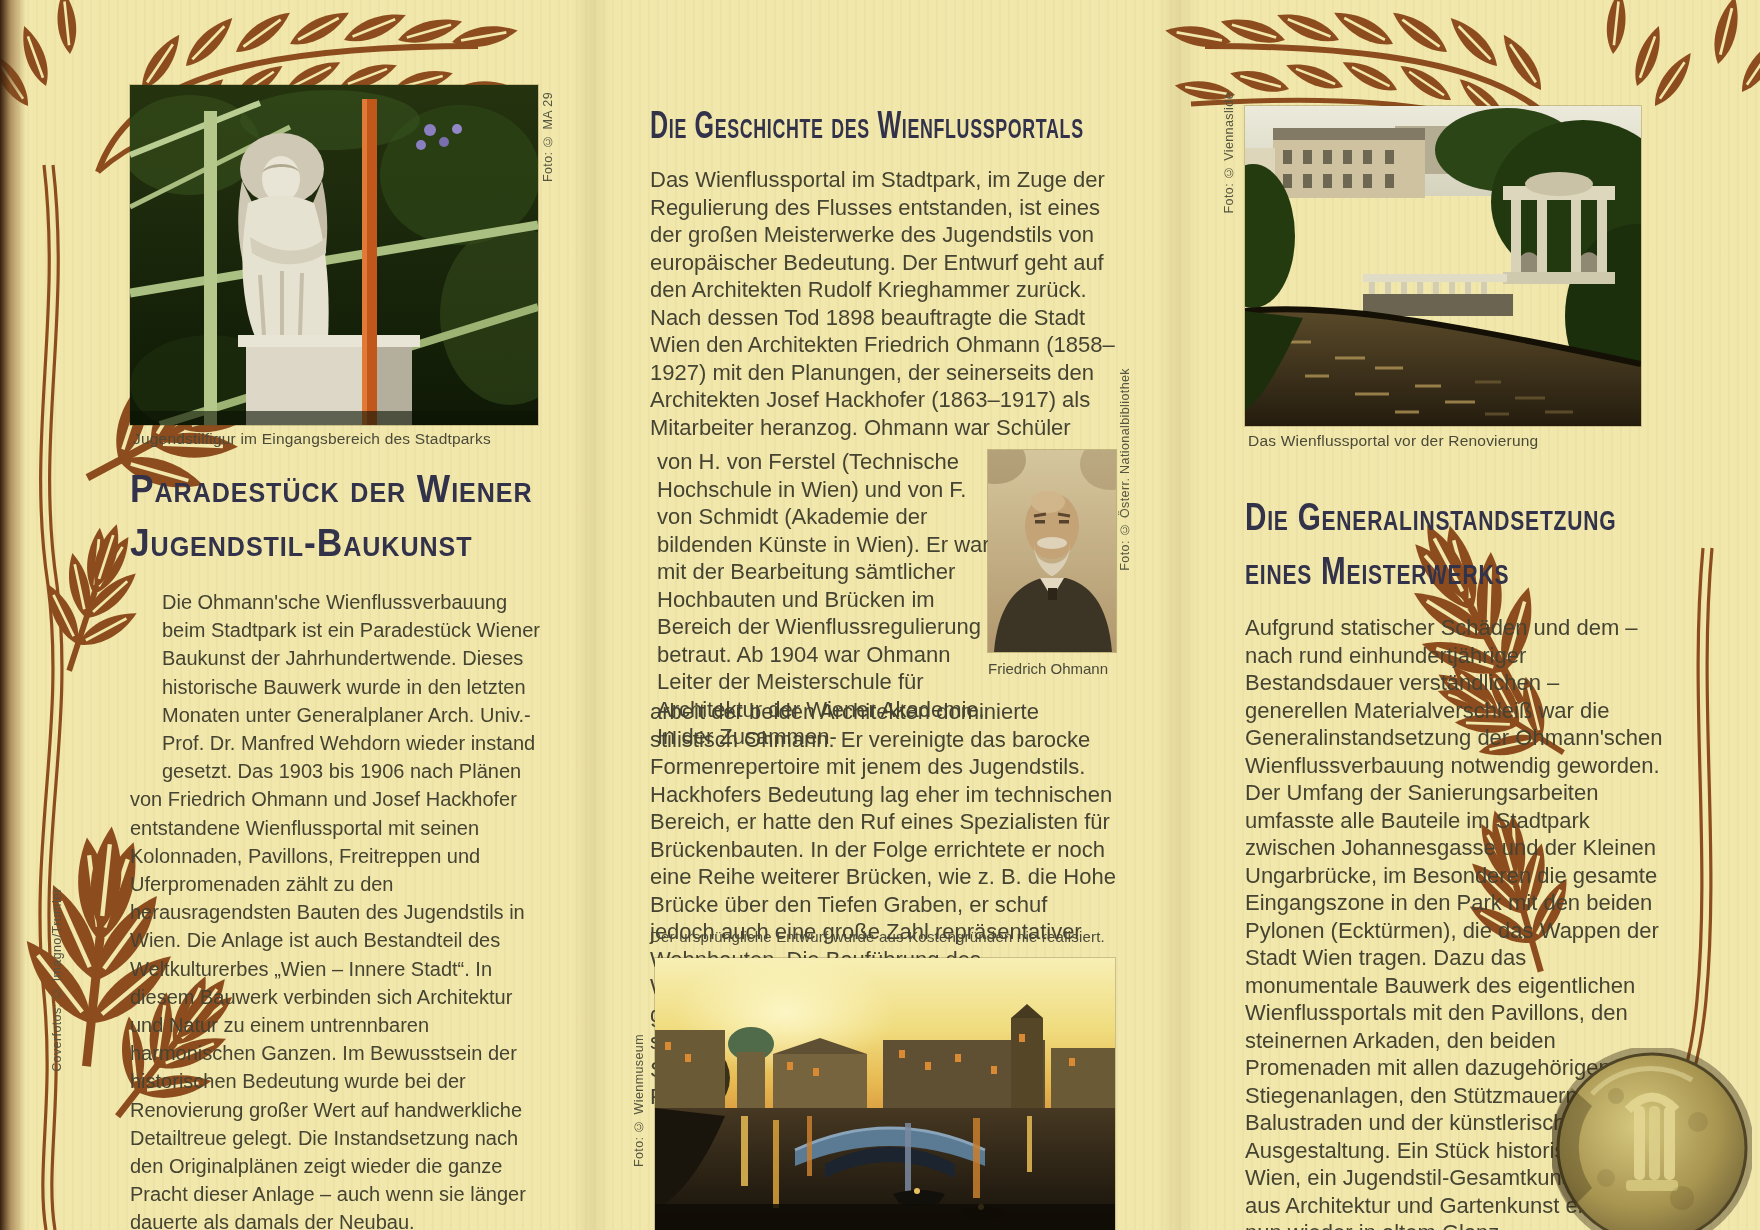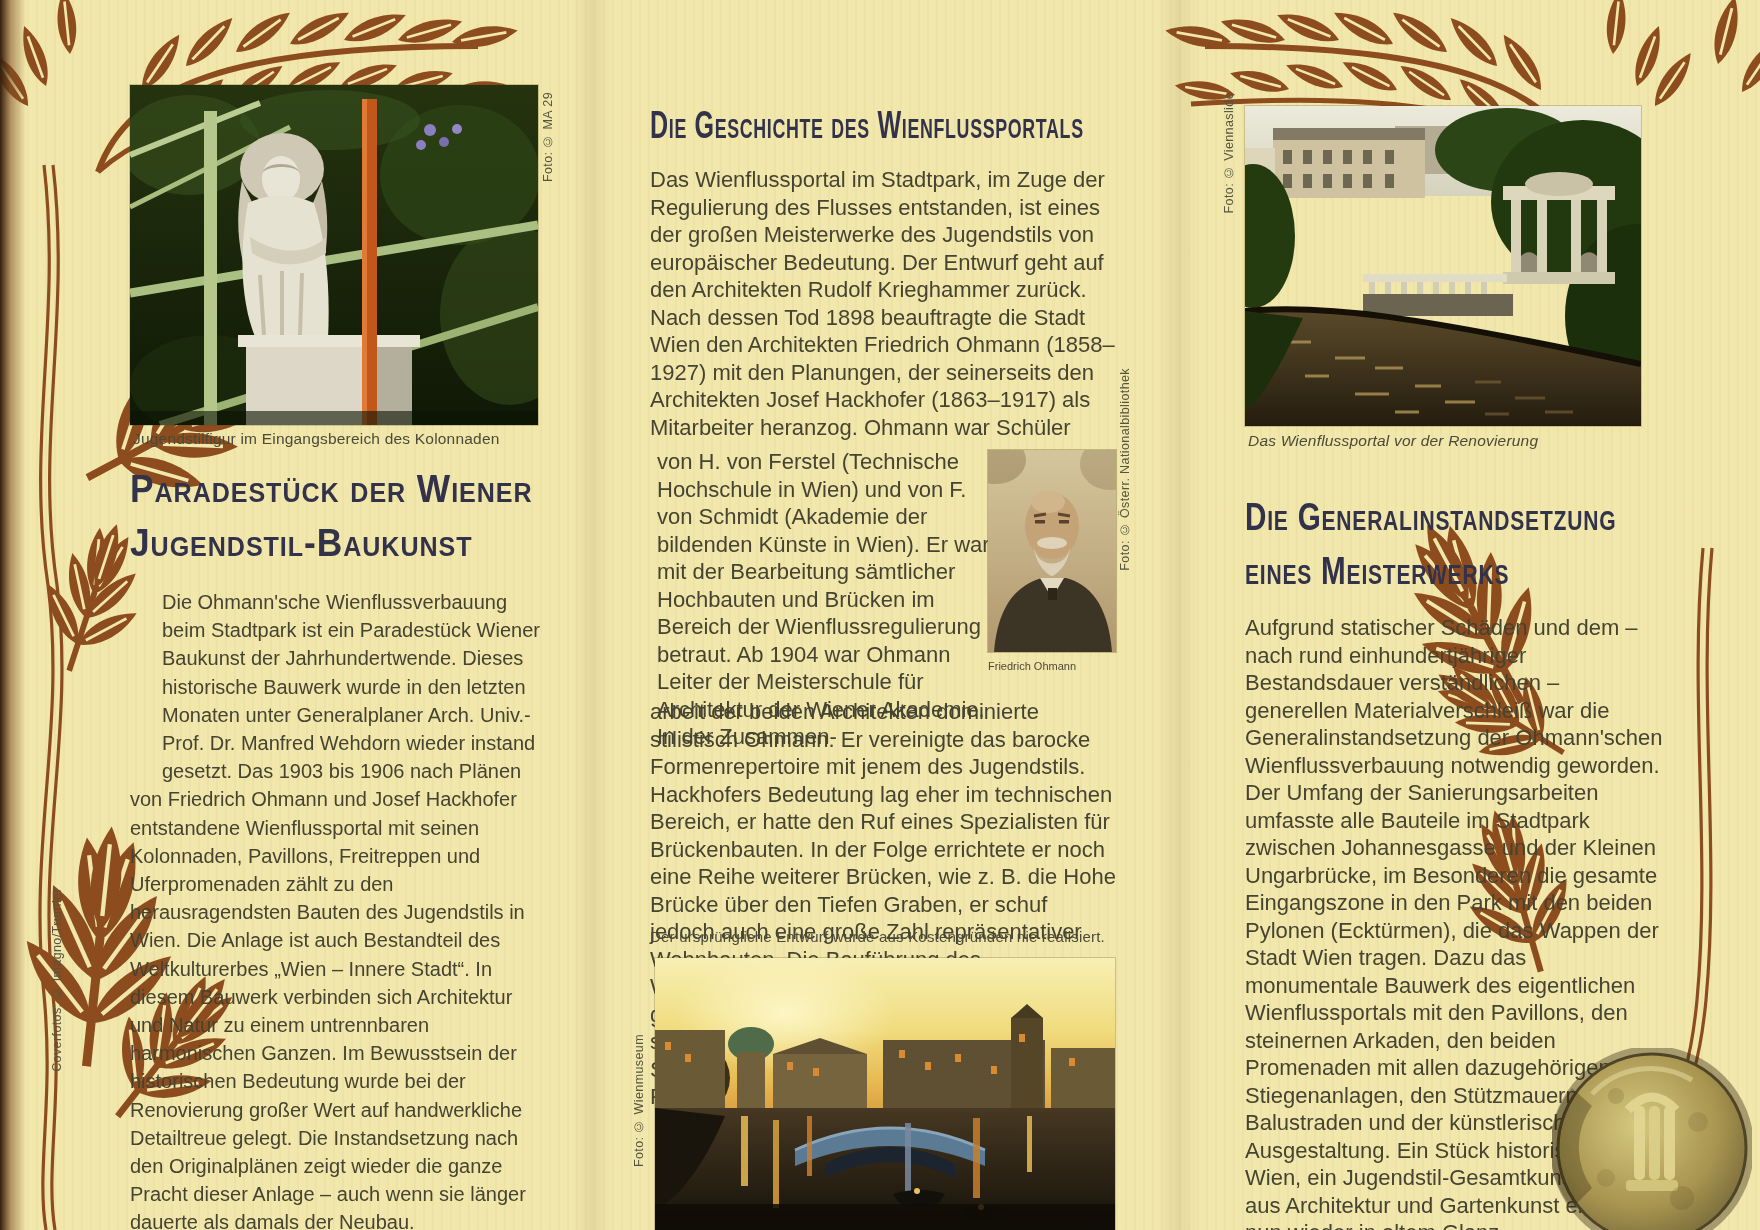--- a/index.html
+++ b/index.html
@@ -19,21 +19,21 @@
   .vcredit{position:absolute;z-index:2;writing-mode:vertical-rl;transform:rotate(180deg);
         font-size:12.5px;color:#55543f;letter-spacing:.4px;white-space:nowrap;}
   .deco-heading{color:#32324a;font-weight:700;font-variant:small-caps;line-height:46px;white-space:nowrap;}
   .deco-heading .hl{display:inline-block;transform-origin:left 80%;font-size:38px;letter-spacing:1px;}
   .body-text{font-size:22px;line-height:27.5px;color:#454331;text-align:left;hyphens:manual;}
   .left-body{font-size:20px;line-height:28.2px;}
   .l-indent{float:left;width:32px;height:114px;margin-top:57px;}
   .mid-row{position:relative;width:468px;}
   .narrow{width:338px;}
   .portrait-box{position:absolute;left:338px;top:2px;width:128px;height:202px;box-shadow:0 0 0 1px rgba(90,70,20,.3);}
-  .portrait-cap{position:absolute;left:338px;top:212px;font-size:11px;color:#4b4a39;white-space:nowrap;}
+  .portrait-cap{position:absolute;left:338px;top:212px;font-size:15px;color:#4b4a39;white-space:nowrap;}
   .coin{position:absolute;z-index:3;}
 </style>
 </head>
 <body>
 
 <div class="page">
   <div class="fold" style="left:572px"></div>
   <div class="fold" style="left:1158px"></div>
 
   <svg class="ornaments" width="1760" height="1230" viewBox="0 0 1760 1230">
@@ -134,21 +134,21 @@
       <rect x="232" y="14" width="15" height="326" fill="#c2571c"></rect>
       <rect x="232" y="14" width="5" height="326" fill="#e07a36"></rect>
       <circle cx="300" cy="45" r="6" fill="#8a7fc0"></circle>
         <circle cx="314" cy="57" r="5" fill="#7a6fae"></circle>
       <circle cx="291" cy="60" r="5" fill="#8a7fc0"></circle>
         <circle cx="327" cy="44" r="5" fill="#9288c9"></circle>
       <rect x="0" y="326" width="408" height="14" fill="#0c1204" opacity=".6"></rect>
     </svg>
   </div>
   <div class="vcredit" style="left:541px;top:92px;">Foto: © MA 29</div>
-  <div class="caption" style="left:133px;top:430px;">Jugendstilfigur im Eingangsbereich des Kolonnaden</div>
+  <div class="caption" style="left:133px;top:430px;">Jugendstilfigur im Eingangsbereich des Stadtparks</div>
 
   <div class="col" style="left:130px;top:466px;width:412px;">
     <div class="deco-heading">
       <span class="hl" style="transform:scaleX(.93)">Paradestück der Wiener</span><br>
       <span class="hl" style="transform:scaleX(.93)">Jugendstil-Baukunst</span>
     </div>
     <p class="body-text left-body" style="margin:14px 0 0 0;"><span class="l-indent"></span><span>Die Ohmann'sche Wienflussverbauung beim Stadtpark ist ein Paradestück Wiener Baukunst der Jahrhundertwende. Dieses historische Bauwerk wurde in den letzten Monaten unter Generalplaner Arch. Univ.-Prof. Dr. Manfred Wehdorn wieder instand gesetzt. Das 1903 bis 1906 nach Plänen von Friedrich Ohmann und Josef Hackhofer entstandene Wienfluss­portal mit seinen Kolonnaden, Pavillons, Freitreppen und Uferpromenaden zählt zu den herausragendsten Bauten des Jugendstils in Wien. Die Anlage ist auch Bestandteil des Weltkulturerbes „Wien – Innere Stadt“. In diesem Bauwerk verbinden sich Architektur und Natur zu einem untrennbaren harmonischen Ganzen. Im Bewusstsein der historischen Bedeutung wurde bei der Renovierung großer Wert auf handwerkliche Detailtreue gelegt. Die Instandsetzung nach den Originalplänen zeigt wieder die ganze Pracht dieser Anlage – auch wenn sie länger dauerte als damals der Neubau.</span></p>
   </div>
   <div class="vcredit" style="left:50px;top:888px;">Coverfotos: © Imagno/Trumler</div>
 
@@ -318,21 +318,21 @@
       <g opacity=".75" stroke="#b89a5a" stroke-width="3">
         <path d="M40 236 h26 M90 252 h30 M60 270 h24 M130 262 h28 M110 288 h34 M170 280 h26 M200 296 h30 M150 306 h24"></path>
       </g>
       <g opacity=".5" stroke="#8a7342" stroke-width="3">
         <path d="M230 276 h26 M270 292 h30 M240 308 h24 M300 306 h28"></path>
       </g>
       <path d="M0 205 L58 212 C40 250 20 290 0 305 Z" fill="#1c2e0c"></path>
     </svg>
   </div>
   <div class="vcredit" style="left:1222px;top:92px;">Foto: © Viennaslide</div>
-  <div class="caption" style="left:1248px;top:432px;font-style:italic;">Das Wienflussportal vor der Renovierung</div>
+  <div class="caption" style="left:1248px;top:432px;">Das Wienflussportal vor der Renovierung</div>
 
   <div class="col" style="left:1245px;top:478px;width:418px;">
     <div class="deco-heading" style="margin-top:16px;">
       <span class="hl" style="transform:scaleX(.78)">Die Generalinstandsetzung</span><br>
       <span class="hl" style="transform:scaleX(.78)">eines Meisterwerks</span>
     </div>
     <p class="body-text" style="margin:12px 0 0 0;">Aufgrund statischer Schäden und dem – nach rund einhundertjähriger Bestandsdauer ver­ständlichen – generellen Materialverschleiß war die Generalinstandsetzung der Ohmann'schen Wien­flussverbauung notwendig geworden. Der Umfang der Sanierungsarbeiten umfasste alle Bauteile im Stadtpark zwischen Johannesgasse und der Kleinen Ungarbrücke, im Besonderen die gesamte Eingangszone in den Park mit den beiden Pylonen (Ecktürmen), die das Wappen der Stadt Wien tragen. Dazu das monumentale Bauwerk des ei­gentlichen Wienflussportals mit den Pavillons, den steinernen Arkaden, den beiden Promenaden mit allen dazugehörigen Stiegenanlagen, den Stütz­mauern samt Balustraden und der künstlerischen Ausgestaltung. Ein Stück historisches Wien, ein Jugendstil-Gesamtkunstwerk aus Architektur und Gartenkunst erstrahlt nun wieder in altem Glanz.</p>
   </div>
 
   <div class="coin" style="left:1552px;top:1048px;">

